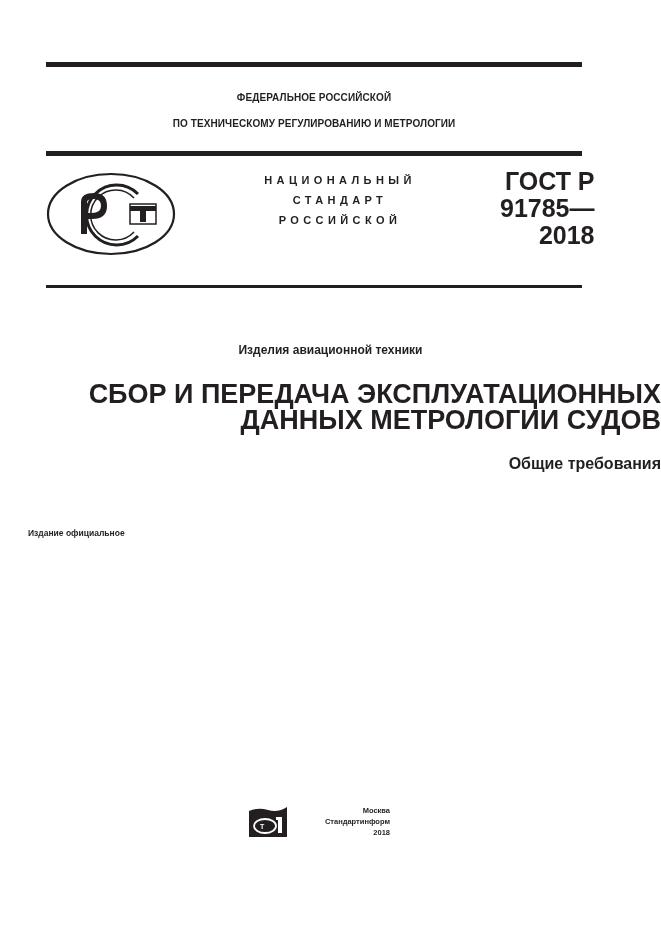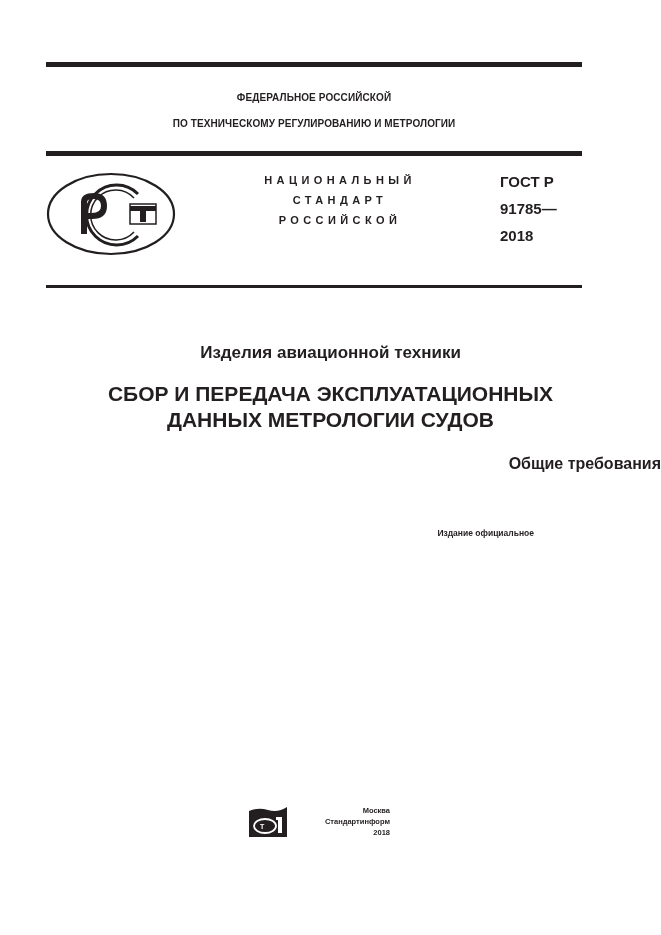--- a/index.html
+++ b/index.html
@@ -7,25 +7,25 @@
     .rule { position:absolute; left:46px; width:536px; background:#231f20; }
     .rule.r1 { top:62px; height:5px; }
     .rule.r2 { top:151px; height:5px; }
     .rule.r3 { top:285px; height:3px; }
     .agency { position:absolute; left:46px; width:536px; text-align:center; font-weight:bold; font-size:10px; letter-spacing:0.1px; }
     .agency.a1 { top:92px; }
     .agency.a2 { top:118px; }
     .logo { position:absolute; left:46px; top:172px; width:130px; height:84px; }
     .natstd { position:absolute; left:240px; top:170px; width:200px; text-align:center; font-weight:bold; font-size:11px; letter-spacing:4.4px; line-height:20px; }
     .natstd div { height:20px; }
-    .gost { position:absolute; left:500px; top:168px; font-weight:bold; font-size:15px; line-height:27px; }
-    .subject { position:absolute; left:0; width:661px; top:343px; text-align:center; font-weight:bold; font-size:17px; }
-    .title { position:absolute; left:0; width:661px; top:381px; text-align:center; font-weight:bold; font-size:21px; line-height:26px; }
+    .gost { position:absolute; left:500px; top:168px; font-weight:bold; font-size:25px; line-height:27px;text-align:right; }
+    .subject { position:absolute; left:0; width:661px; top:343px; text-align:center; font-weight:bold; font-size:12px; }
+    .title { position:absolute; left:0; width:661px; top:381px; text-align:right; font-weight:bold; font-size:27px; line-height:26px; }
     .subtitle { position:absolute; left:0; width:661px; top:455px; text-align:right; font-weight:bold; font-size:16px; }
-    .edition { position:absolute; left:0; width:534px; top:528px; text-align:right; font-weight:bold; font-size:8.5px; }
+    .edition { position:absolute; left:0; width:534px; top:528px; text-align:left; font-weight:bold; font-size:8.5px;padding-left:28px; }
     .publisher-logo { position:absolute; left:248px; top:805px; width:40px; height:33px; }
     .publisher { position:absolute; left:290px; top:805px; width:100px; text-align:right; font-weight:bold; font-size:7.5px; line-height:11px; }
   </style>
 </head>
 <body>
 
 <div class="rule r1"></div>
 
 <div class="agency a1">ФЕДЕРАЛЬНОЕ РОССИЙСКОЙ</div>
 <div class="agency a2">ПО ТЕХНИЧЕСКОМУ РЕГУЛИРОВАНИЮ И МЕТРОЛОГИИ</div>

